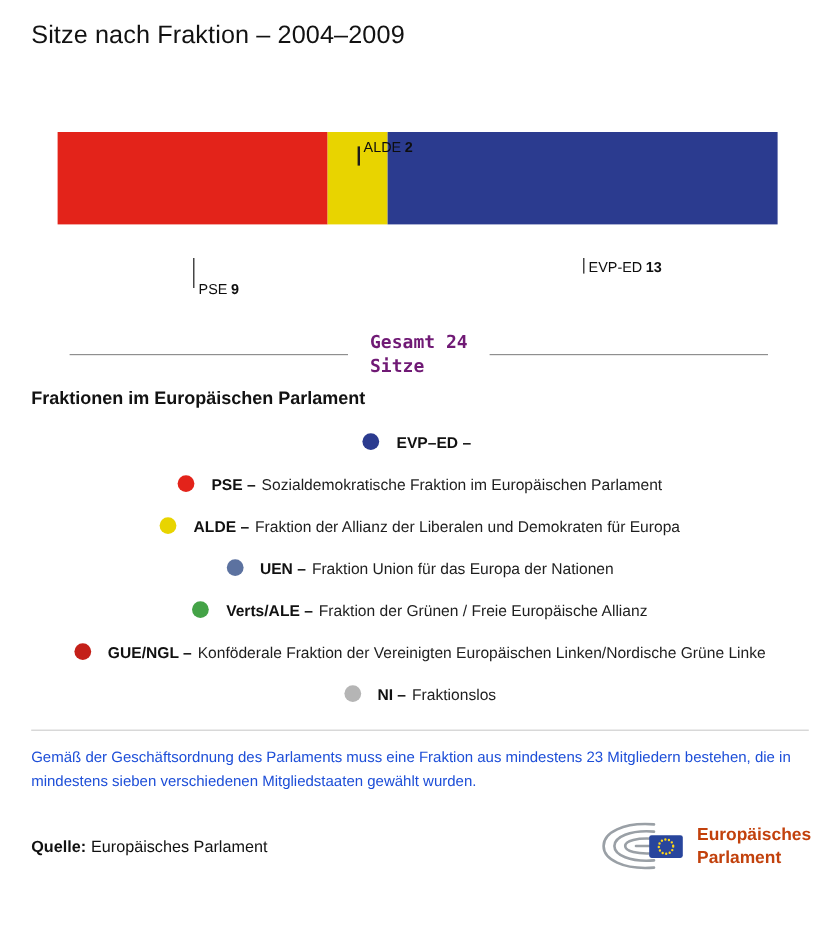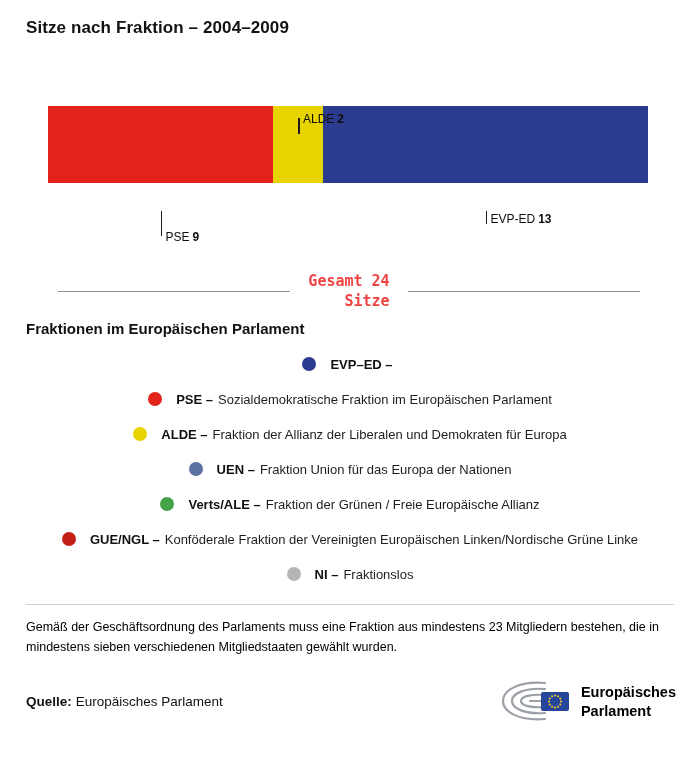--- a/index.html
+++ b/index.html
@@ -1,20 +1,20 @@
 <!DOCTYPE html>
 <html><head>
 <meta charset="utf-8">
 <style>
   * { margin: 0; padding: 0; box-sizing: border-box; }
   html, body { width: 700px; height: 784px; background: #ffffff; overflow: hidden; }
   body { font-family: "Liberation Sans", sans-serif; color: #111; }
 
   .header { padding: 18px 26px 0 26px; }
-  .title { font-size: 17px; font-weight: bold; color: #121212; letter-spacing: .1px; }
+  .title { font-size: 21px; font-weight: normal; color: #121212; letter-spacing: .1px; }
   .subtitle { font-size: 15px; color: #333; margin-top: 12px; }
 
   
   .chart { position: relative; margin: 68px 52px 0 48px; height: 137px; }
   .bar { display: flex; height: 77px; margin-top: 28px; width: 100%; }
   .seg { height: 100%; }
 
   .ann { position: absolute; width: 0; }
   .ann .tick { position: absolute; left: 0; width: 1.5px; background: #1a1a1a; }
   .ann .lbl { position: absolute; left: 5px; white-space: nowrap; font-size: 12px; color: #0e0e0e; }
@@ -24,40 +24,40 @@
   .ann-above .lbl { top: 6px; }
   .ann-below { top: 105px; }
   .ann-tall .tick { top: 0; height: 25px; }
   .ann-tall .lbl { top: 19px; }
   .ann-short .tick { top: 0; height: 13px; }
   .ann-short .lbl { top: 1px; }
 
   
   .total-row { display: flex; align-items: center; gap: 18px; margin: 28px 60px 0 58px; }
   .total-line { flex: 1; height: 1px; background: #8f8f8f; }
-  .total-text { text-align: right; font-family: "DejaVu Sans Mono", monospace; font-weight: bold; font-size: 15px; line-height: 1.35; color: #ef4444; }
+  .total-text { text-align: left; font-family: "DejaVu Sans Mono", monospace; font-weight: bold; font-size: 15px; line-height: 1.35; color: #701a75; }
 
   
   .legend { margin: 8px 26px 0 26px; }
   .legend-title { font-size: 15px; font-weight: bold; color: #121212; }
   .legend-item { display: flex; align-items: center; margin-top: 20px; justify-content: center; }
   .dot { width: 14px; height: 14px; border-radius: 50%; margin-right: 14px; flex-shrink: 0; }
   .abbr { font-weight: bold; font-size: 13px; white-space: nowrap; margin-right: 5px; }
   .desc { font-size: 13px; color: #1e1e1e; }
 
   
   .footnote { margin: 22px 26px 16px 26px; border-top: 1px solid #cfcfcf; padding-top: 12px;
-              font-size: 12.5px; color: #000000; line-height: 1.6; max-width: 655px; }
+              font-size: 12.5px; color: #1d4ed8; line-height: 1.6; max-width: 655px; }
 
   
   .bottom { display: flex; justify-content: space-between; align-items: center; margin: 22px 24px 0 26px; }
   .source { font-size: 13.5px; color: #111; }
   .source b { margin-right: 4px; }
   .logo { display: flex; align-items: center; gap: 10px; }
-  .logo-text { font-size: 14.5px; font-weight: bold; color: #000000; line-height: 1.25; }
+  .logo-text { font-size: 14.5px; font-weight: bold; color: #c2410c; line-height: 1.25; }
 </style>
 </head>
 <body>
 
 <div class="header">
   <div class="title">Sitze nach Fraktion – 2004–2009</div>
 </div>
 
 <div class="chart">
   <div class="ann ann-above" style="left: 41.6667%;">

